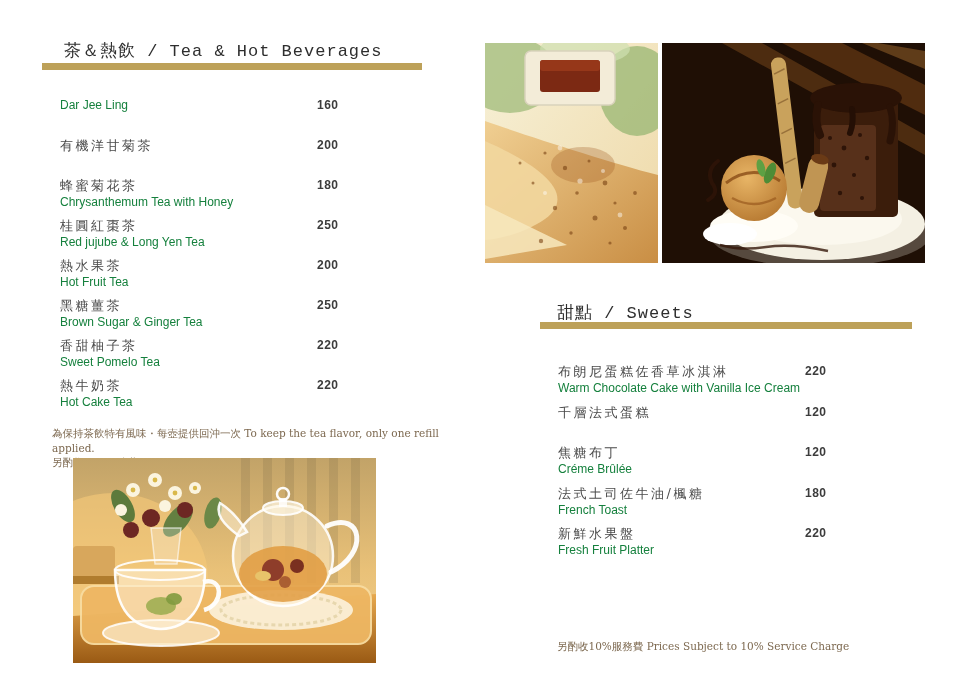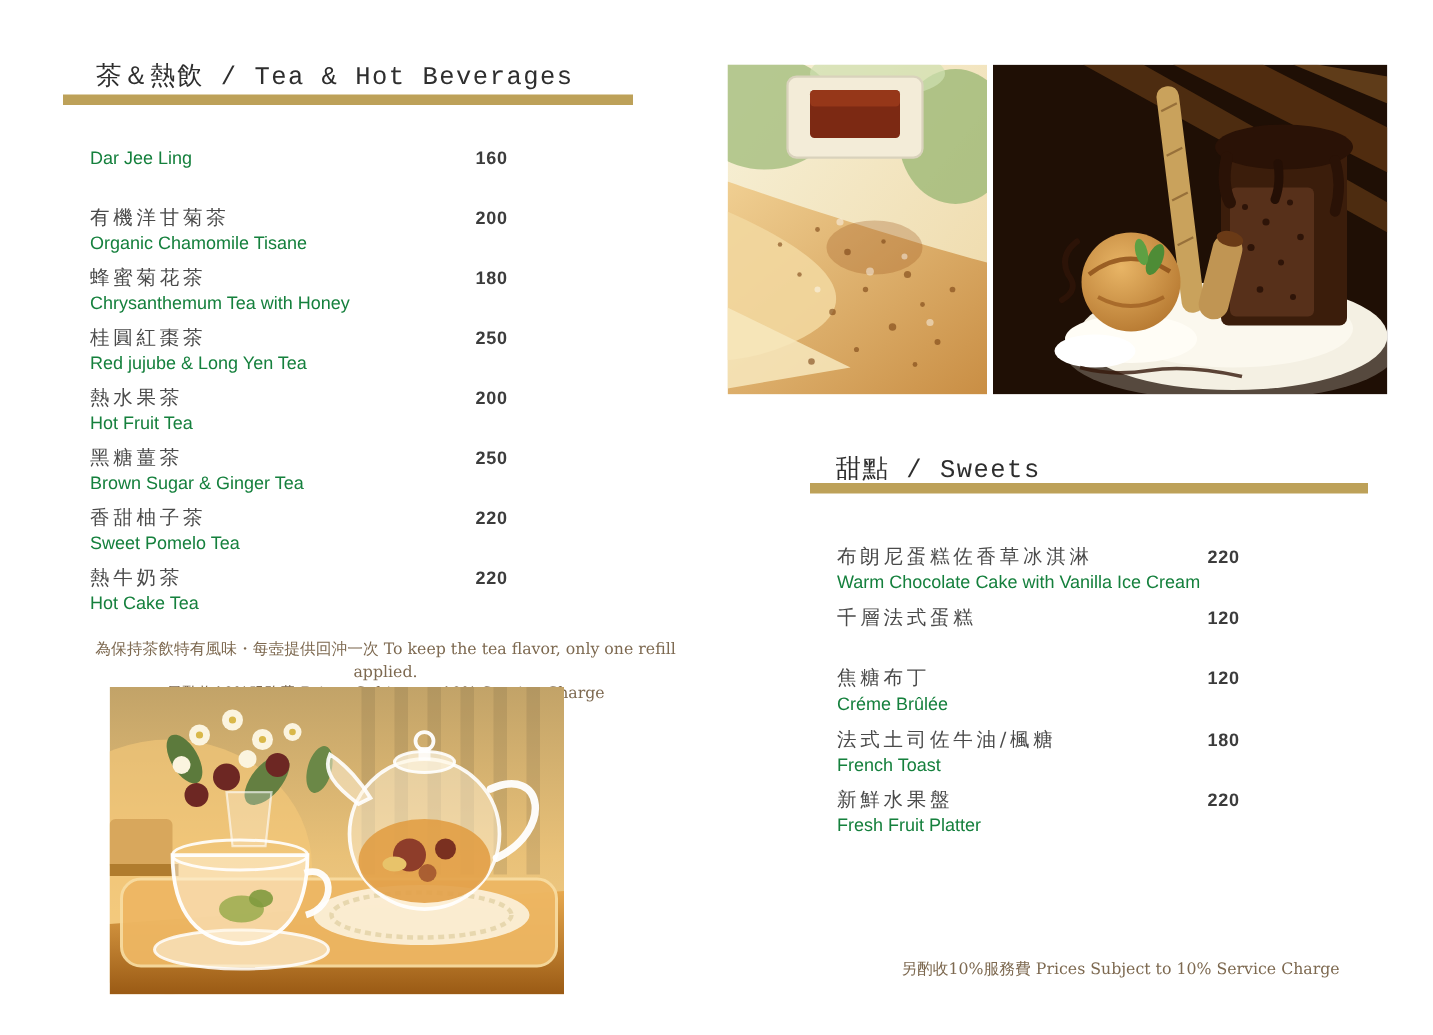--- a/index.html
+++ b/index.html
@@ -28,21 +28,21 @@
   .menu-item .en{display:block;font-size:12px;color:#15803d;line-height:16px;white-space:nowrap;}
   .menu-item .price{position:absolute;top:1px;font-size:12px;color:#3c3c3c;letter-spacing:.5px;font-weight:bold;}
   .menu-left .price{left:257px;}
   .menu-right .price{left:247px;}
 
   
   .note{position:absolute;margin:0;font-family:"DejaVu Serif","Liberation Serif",serif;
         color:#7d6950;font-size:10.5px;line-height:14.5px;}
   .note-left{left:52px;top:426px;width:410px;}
   .note-right{left:557px;top:639px;width:380px;}
-  .note span{display:block;text-align:center;}
+  .note span{display:block;}
 
   
   .photo{position:absolute;overflow:hidden;}
   .photo svg{display:block;width:100%;height:100%;}
   .photo-crepe{left:485px;top:43px;width:173px;height:220px;}
   .photo-cake{left:662px;top:43px;width:263px;height:220px;}
   .photo-tea{left:73px;top:458px;width:303px;height:205px;}
 </style>
 </head>
 <body>
@@ -53,21 +53,20 @@
     <h1 class="sec-title title-left">茶＆熱飲 / Tea &amp; Hot Beverages</h1>
     <div class="rule rule-left"></div>
 
     <ul class="menu-list menu-left">
       <li class="menu-item">
         <span class="en">Dar Jee Ling</span>
         <span class="price">160</span>
       </li>
       <li class="menu-item">
         <span class="zh">有機洋甘菊茶</span>
-        <span class="en">Organic Chamomile Tisane</span>
         <span class="price">200</span>
       </li>
       <li class="menu-item">
         <span class="zh">蜂蜜菊花茶</span>
         <span class="en">Chrysanthemum Tea with Honey</span>
         <span class="price">180</span>
       </li>
       <li class="menu-item">
         <span class="zh">桂圓紅棗茶</span>
         <span class="en">Red jujube &amp; Long Yen Tea</span>

